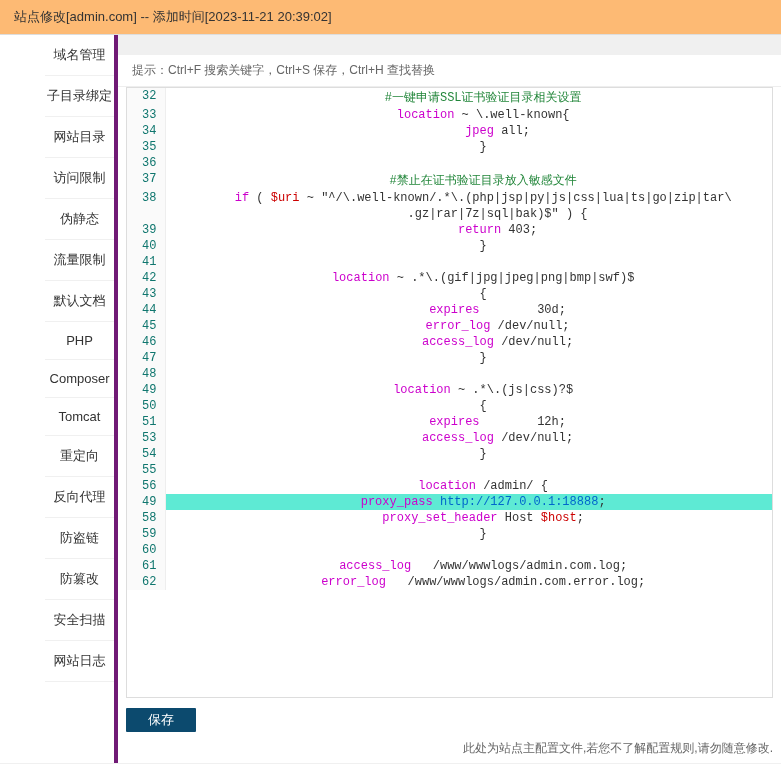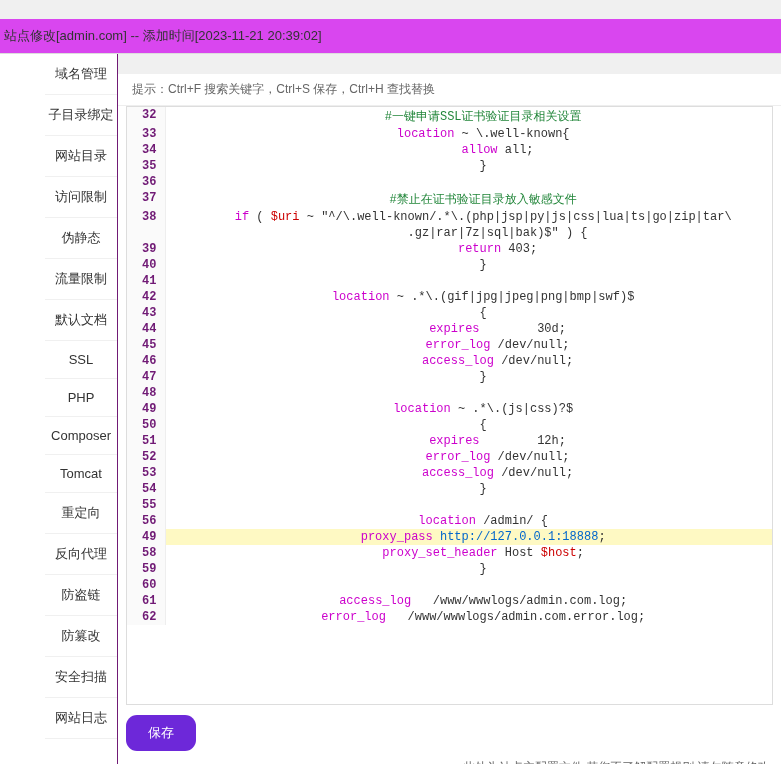--- a/index.html
+++ b/index.html
@@ -6,38 +6,37 @@
     body {
       font-family: "Microsoft YaHei", "SimHei", Arial, sans-serif;
       font-size: 13px;
       background: #f0f0f0;
       width: 781px;
       min-height: 764px;
     }
 
     
     .title-bar {
-      background: #d946ef;
+      background: #fdba74;
       border-bottom: 1px solid #ddd;
-      padding: 8px 4px;
+      padding: 8px 14px;
       font-size: 13px;
       color: #333;
-      margin-top: 19px;
     }
 
     .main-layout {
       display: flex;
       height: calc(764px - 36px);
     }
 
     
     .sidebar {
       width: 118px;
       background: #fff;
-      border-right: 1px solid #701a75;
+      border-right: 4px solid #701a75;
       flex-shrink: 0;
       overflow-y: auto;
       padding-left: 45px;
     }
 
     .sidebar-item {
       padding: 11px 0;
       text-align: center;
       font-size: 13px;
       color: #333;
@@ -78,50 +77,49 @@
       width: 100%;
       border-collapse: collapse;
       font-family: "Courier New", Consolas, monospace;
       font-size: 12px;
     }
 
     .line-num {
       width: 38px;
       text-align: right;
       padding: 1px 8px 1px 4px;
-      color: #701a75;
+      color: #0f766e;
       background: #fafafa;
       border-right: 1px solid #eee;
       user-select: none;
       vertical-align: top;
-      font-weight: bold;
     }
 
     .line-code {
       padding: 1px 6px;
       white-space: pre;
       color: #333;
       vertical-align: top;
       text-align: center;
     }
 
     
     .footer-area {
       padding: 10px 8px 6px 8px;
       background: #fff;
     }
 
     .save-btn {
-      background: #6d28d9;
+      background: #0c4a6e;
       color: #fff;
       border: none;
-      padding: 9px 22px;
+      padding: 3px 22px;
       font-size: 13px;
       cursor: pointer;
-      border-radius: 11px;
+      border-radius: 1px;
     }
 
     .footer-note {
       margin-top: 8px;
       font-size: 12px;
       color: #666;
       padding-left: 2px;
       text-align: right;
     }
 
@@ -140,21 +138,20 @@
 
   <div class="sidebar">
 
   <div class="sidebar-item">域名管理</div>
       <div class="sidebar-item">子目录绑定</div>
       <div class="sidebar-item">网站目录</div>
       <div class="sidebar-item">访问限制</div>
       <div class="sidebar-item">伪静态</div>
       <div class="sidebar-item">流量限制</div>
       <div class="sidebar-item">默认文档</div>
-      <div class="sidebar-item">SSL</div>
       <div class="sidebar-item">PHP</div>
       <div class="sidebar-item">Composer</div>
       <div class="sidebar-item">Tomcat</div>
       <div class="sidebar-item">重定向</div>
       <div class="sidebar-item">反向代理</div>
       <div class="sidebar-item">防盗链</div>
       <div class="sidebar-item">防篡改</div>
       <div class="sidebar-item">安全扫描</div>
       <div class="sidebar-item">网站日志</div>
     </div>
@@ -171,21 +168,21 @@
             <tr>
               <td class="line-num">32</td>
               <td class="line-code"><span style="color:#22863a">    #一键申请SSL证书验证目录相关设置</span></td>
             </tr>
             <tr>
               <td class="line-num">33</td>
               <td class="line-code">    <span style="color:#cc00cc">location</span> ~ \.well-known{</td>
             </tr>
             <tr>
               <td class="line-num">34</td>
-              <td class="line-code">        <span style="color:#cc00cc">allow</span> all;</td>
+              <td class="line-code">        <span style="color:#cc00cc">jpeg</span> all;</td>
             </tr>
             <tr>
               <td class="line-num">35</td>
               <td class="line-code">    }</td>
             </tr>
             <tr>
               <td class="line-num">36</td>
               <td class="line-code"></td>
             </tr>
             <tr>
@@ -246,42 +243,38 @@
             </tr>
             <tr>
               <td class="line-num">50</td>
               <td class="line-code">    {</td>
             </tr>
             <tr>
               <td class="line-num">51</td>
               <td class="line-code">        <span style="color:#cc00cc">expires</span>        12h;</td>
             </tr>
             <tr>
-              <td class="line-num">52</td>
-              <td class="line-code">        <span style="color:#cc00cc">error_log</span> /dev/null;</td>
-            </tr>
-            <tr>
               <td class="line-num">53</td>
               <td class="line-code">        <span style="color:#cc00cc">access_log</span> /dev/null;</td>
             </tr>
             <tr>
               <td class="line-num">54</td>
               <td class="line-code">    }</td>
             </tr>
             <tr>
               <td class="line-num">55</td>
               <td class="line-code"></td>
             </tr>
             <tr>
               <td class="line-num">56</td>
               <td class="line-code">    <span style="color:#cc00cc">location</span> /admin/ {</td>
             </tr>
             <tr style="background: rgb(212, 237, 218);">
               <td class="line-num">49</td>
-              <td class="line-code" style="background: #fef9c3;">    <span style="color:#cc00cc">proxy_pass</span> <span style="color:#0066cc">http://127.0.0.1:18888</span>;</td>
+              <td class="line-code" style="background: #5eead4;">    <span style="color:#cc00cc">proxy_pass</span> <span style="color:#0066cc">http://127.0.0.1:18888</span>;</td>
             </tr>
             <tr>
               <td class="line-num">58</td>
               <td class="line-code">    <span style="color:#cc00cc">proxy_set_header</span> Host <span style="color:#cc0000">$host</span>;</td>
             </tr>
             <tr>
               <td class="line-num">59</td>
               <td class="line-code">    }</td>
             </tr>
             <tr>

